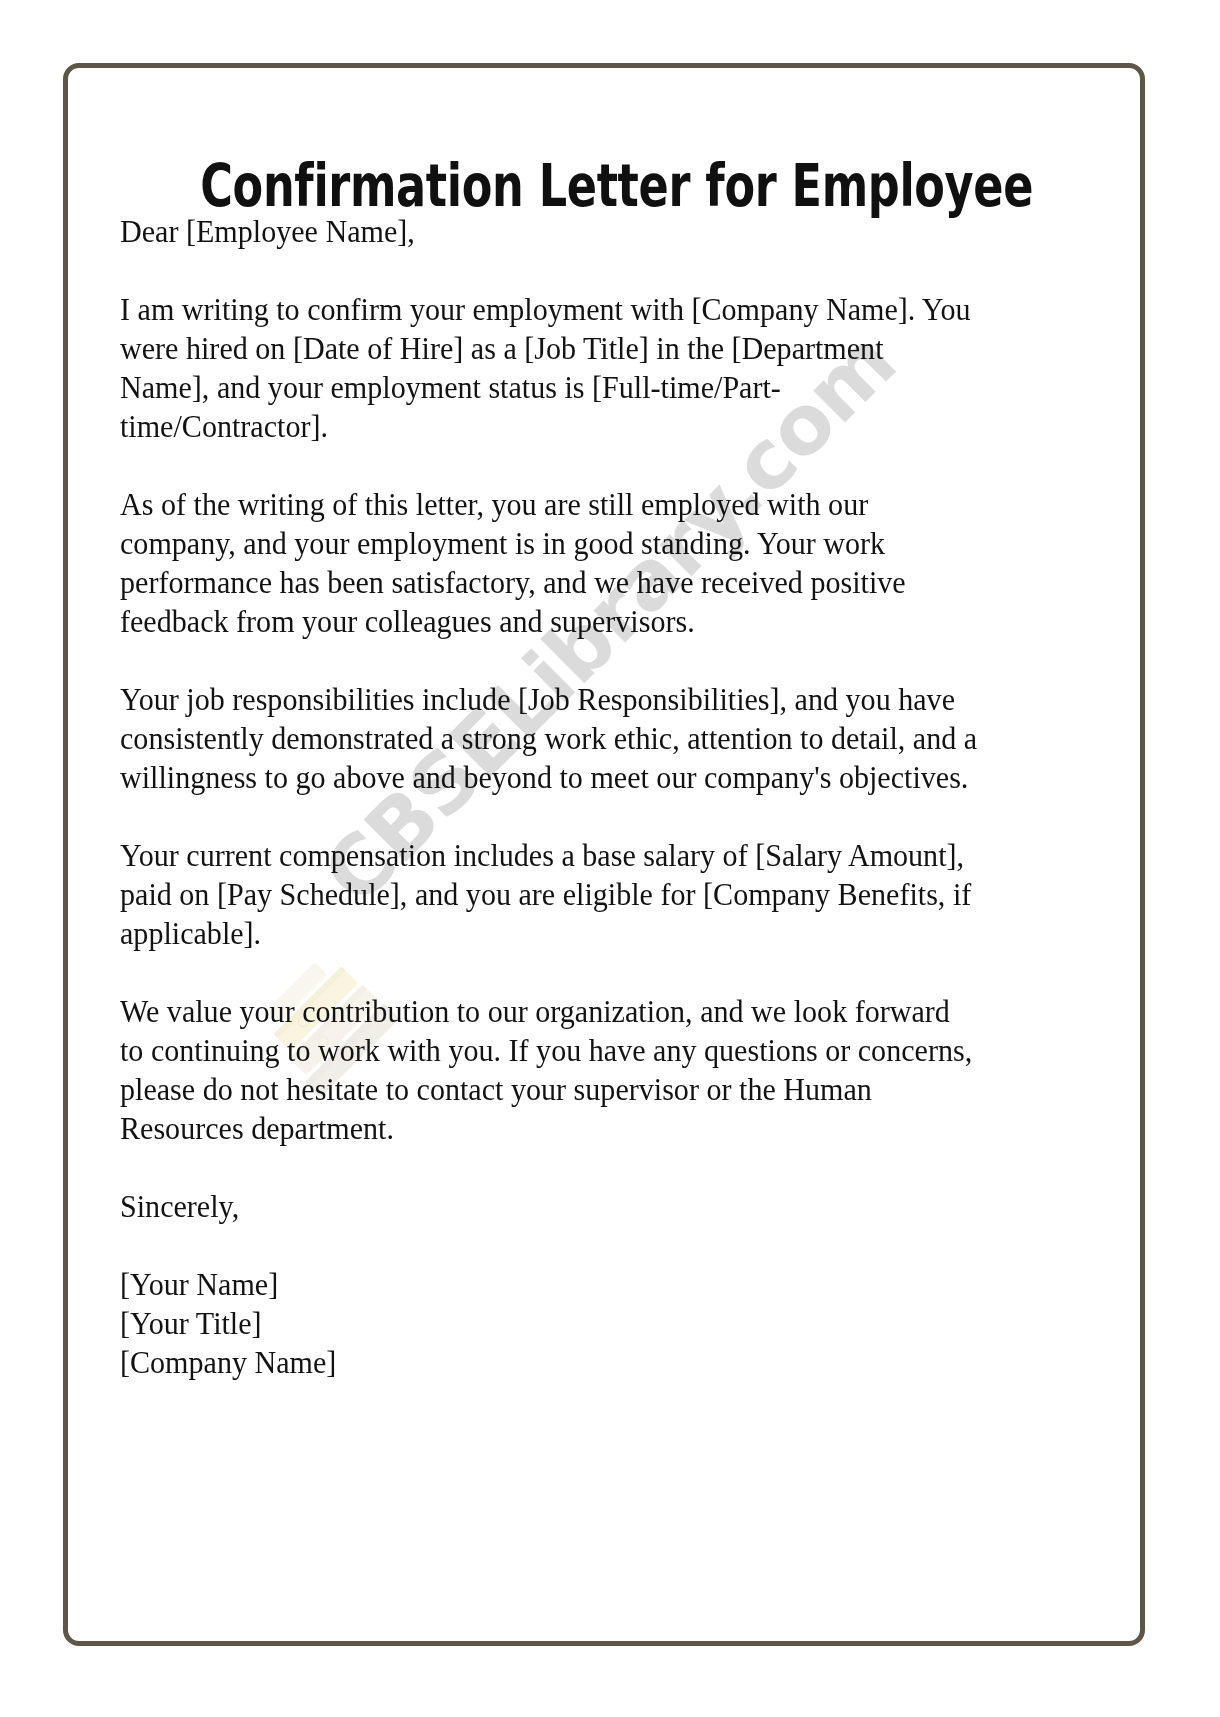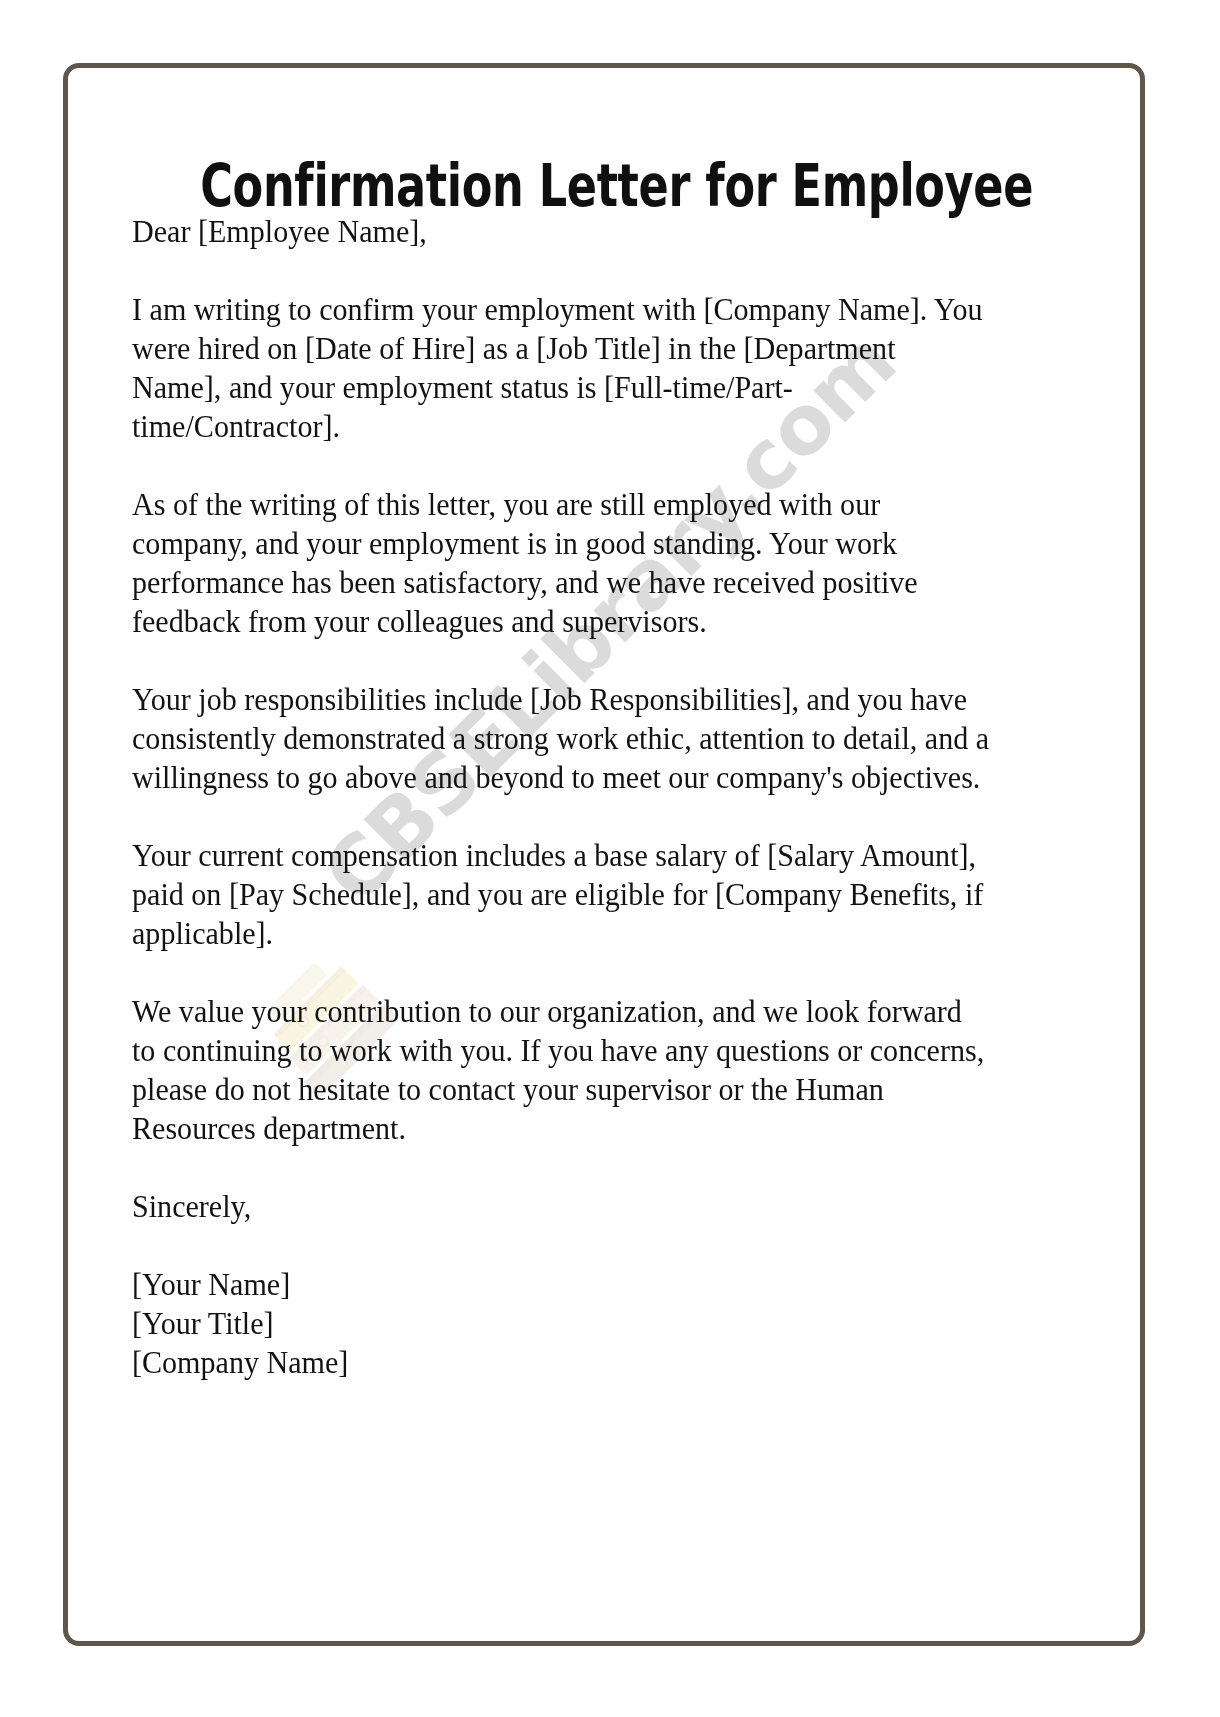--- a/index.html
+++ b/index.html
@@ -90,21 +90,21 @@
     line-height: 1.0;
     letter-spacing: -0.4px;
     color: #101010;
     transform: scaleX(0.84);
     transform-origin: center top;
     white-space: nowrap;
   }
 
   #letter-body {
     position: absolute;
-    left: 132px;
+    left: 120px;
     top: 212px;
     width: 858px;
     color: #121212;
     font-family: "Liberation Serif", "DejaVu Serif", serif;
     font-size: 31.5px;
     line-height: 39px;
   }
 
   .para {
     margin: 0 0 39px 0;

